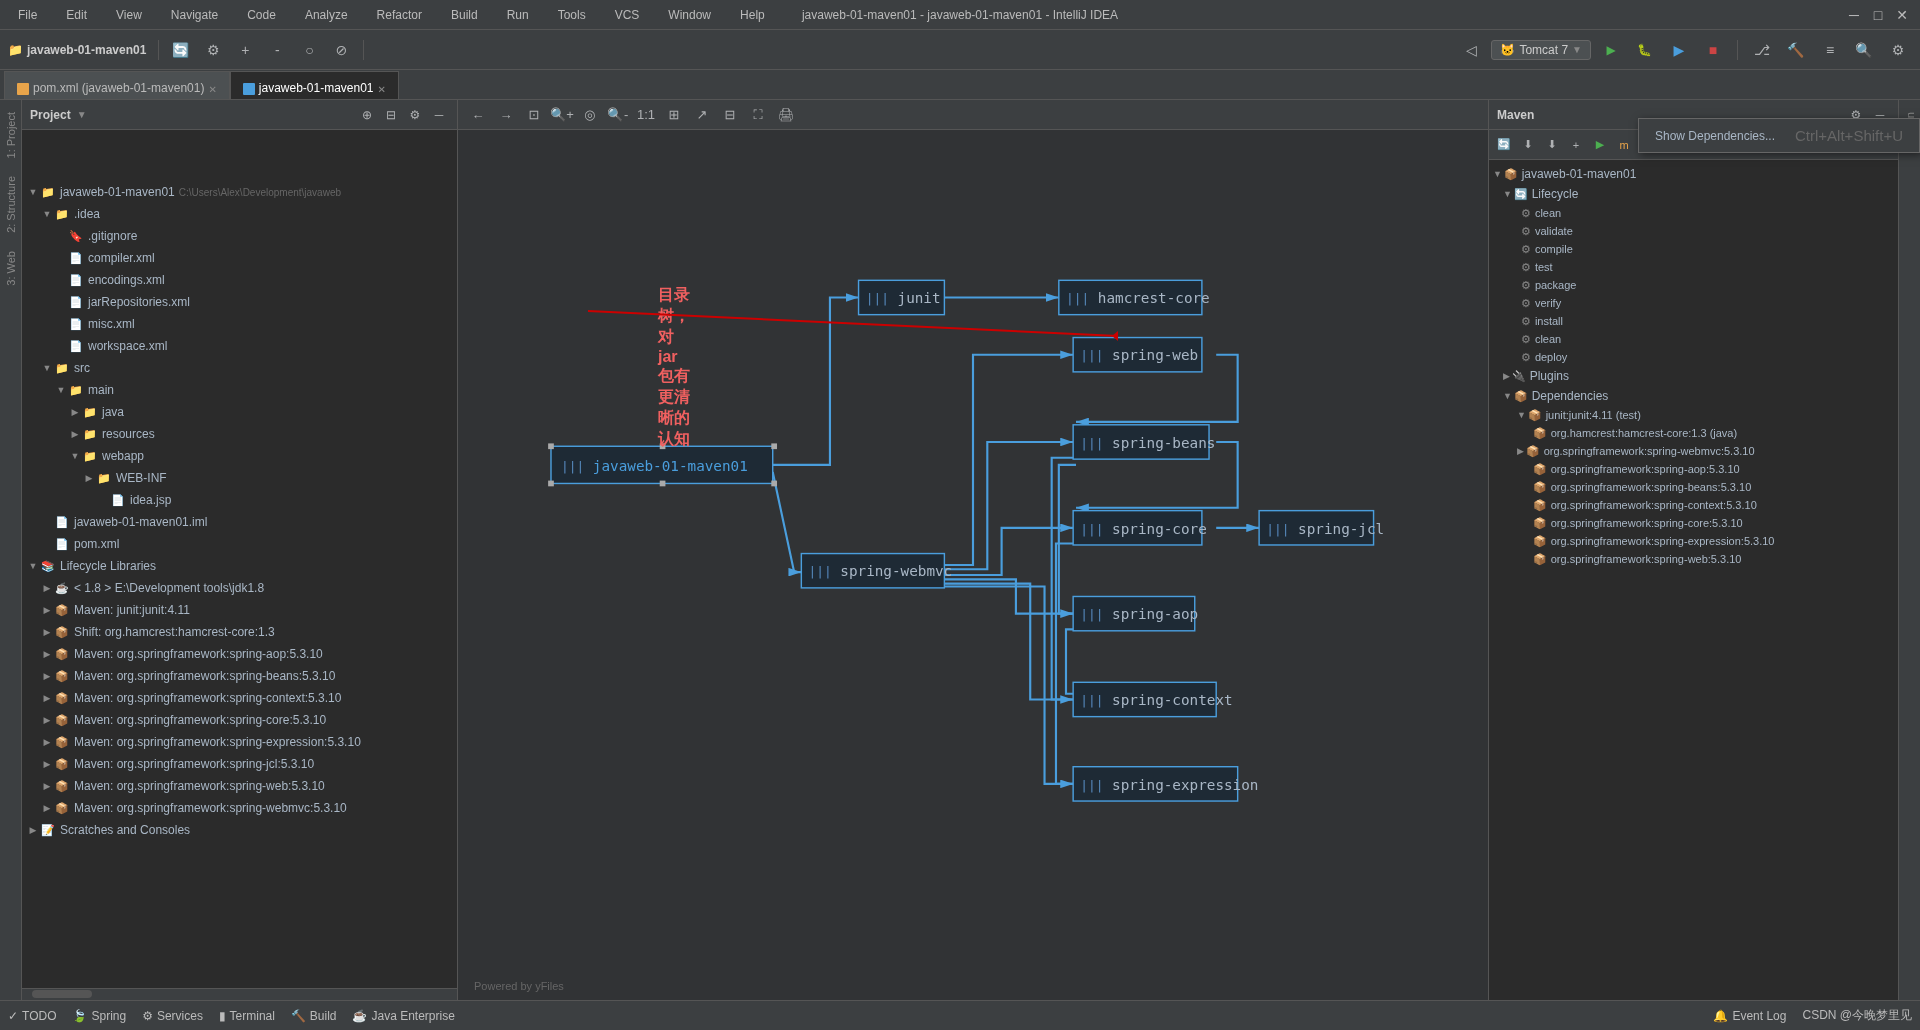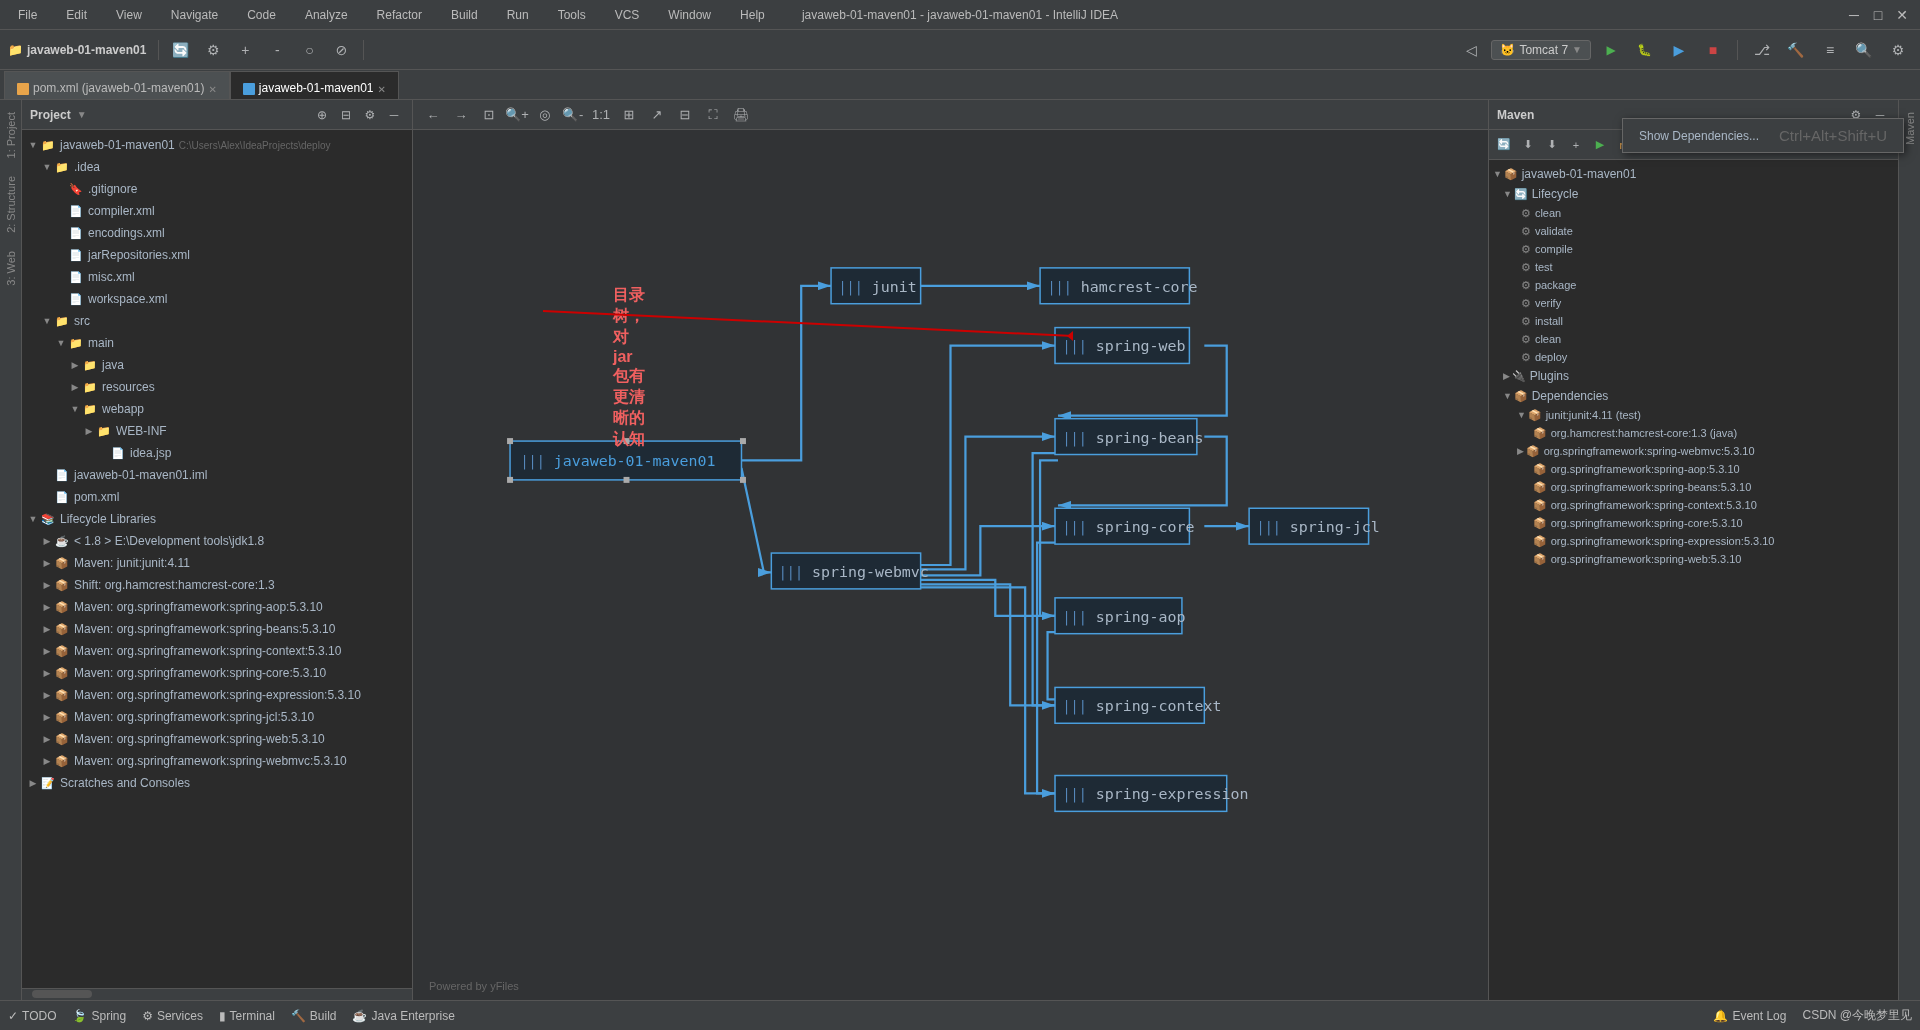--- a/index.html
+++ b/index.html
@@ -173,26 +173,27 @@
       display: flex;
       flex-direction: column;
       align-items: center;
       padding: 4px 0;
       border-right: 1px solid #555;
       gap: 2px;
     }
 
     
     #project-panel {
-      width: 391px;
+      width: 436px;
       background: #2b2b2b;
       border-right: 1px solid #555;
       display: flex;
       flex-direction: column;
       overflow: hidden;
+      gap: 47px;
     }
     #project-header {
       height: 30px;
       background: #3c3f41;
       display: flex;
       align-items: center;
       padding: 0 8px;
       gap: 4px;
       border-bottom: 1px solid #555;
     }
@@ -296,21 +297,21 @@
     .maven-tree {
       flex: 1;
       overflow: auto;
       padding: 4px 0;
     }
 
     
     #show-deps-menu {
       position: absolute;
       top: 118px;
-      right: 16px;
+      right: 0px;
       background: #3c3f41;
       border: 1px solid #666;
       z-index: 100;
       min-width: 200px;
       padding: 4px 0;
       box-shadow: 2px 2px 8px rgba(0,0,0,0.5);
     }
     .menu-option {
       padding: 4px 16px;
       cursor: pointer;
@@ -498,21 +499,21 @@
         <div class="toolbar-btn" style="width:20px;height:20px;font-size:12px;">─</div>
       </div>
     </div>
     <div class="project-tree">
 
       <div class="tree-item">
         <span class="tree-indent" style="width:4px;"></span>
         <span class="tree-arrow">▼</span>
         <span class="tree-icon folder-icon">📁</span>
         <span>javaweb-01-maven01</span>
-        <span style="color:#666; margin-left:4px; font-size:10px;">C:\Users\Alex\IdeaProjects\deploy</span>
+        <span style="color:#666; margin-left:4px; font-size:10px;">C:\Users\Alex\Development\javaweb</span>
       </div>
 
       <div class="tree-item">
         <span class="tree-indent" style="width:18px;"></span>
         <span class="tree-arrow">▼</span>
         <span class="tree-icon folder-icon">📁</span>
         <span>.idea</span>
       </div>
 
       <div class="tree-item">

